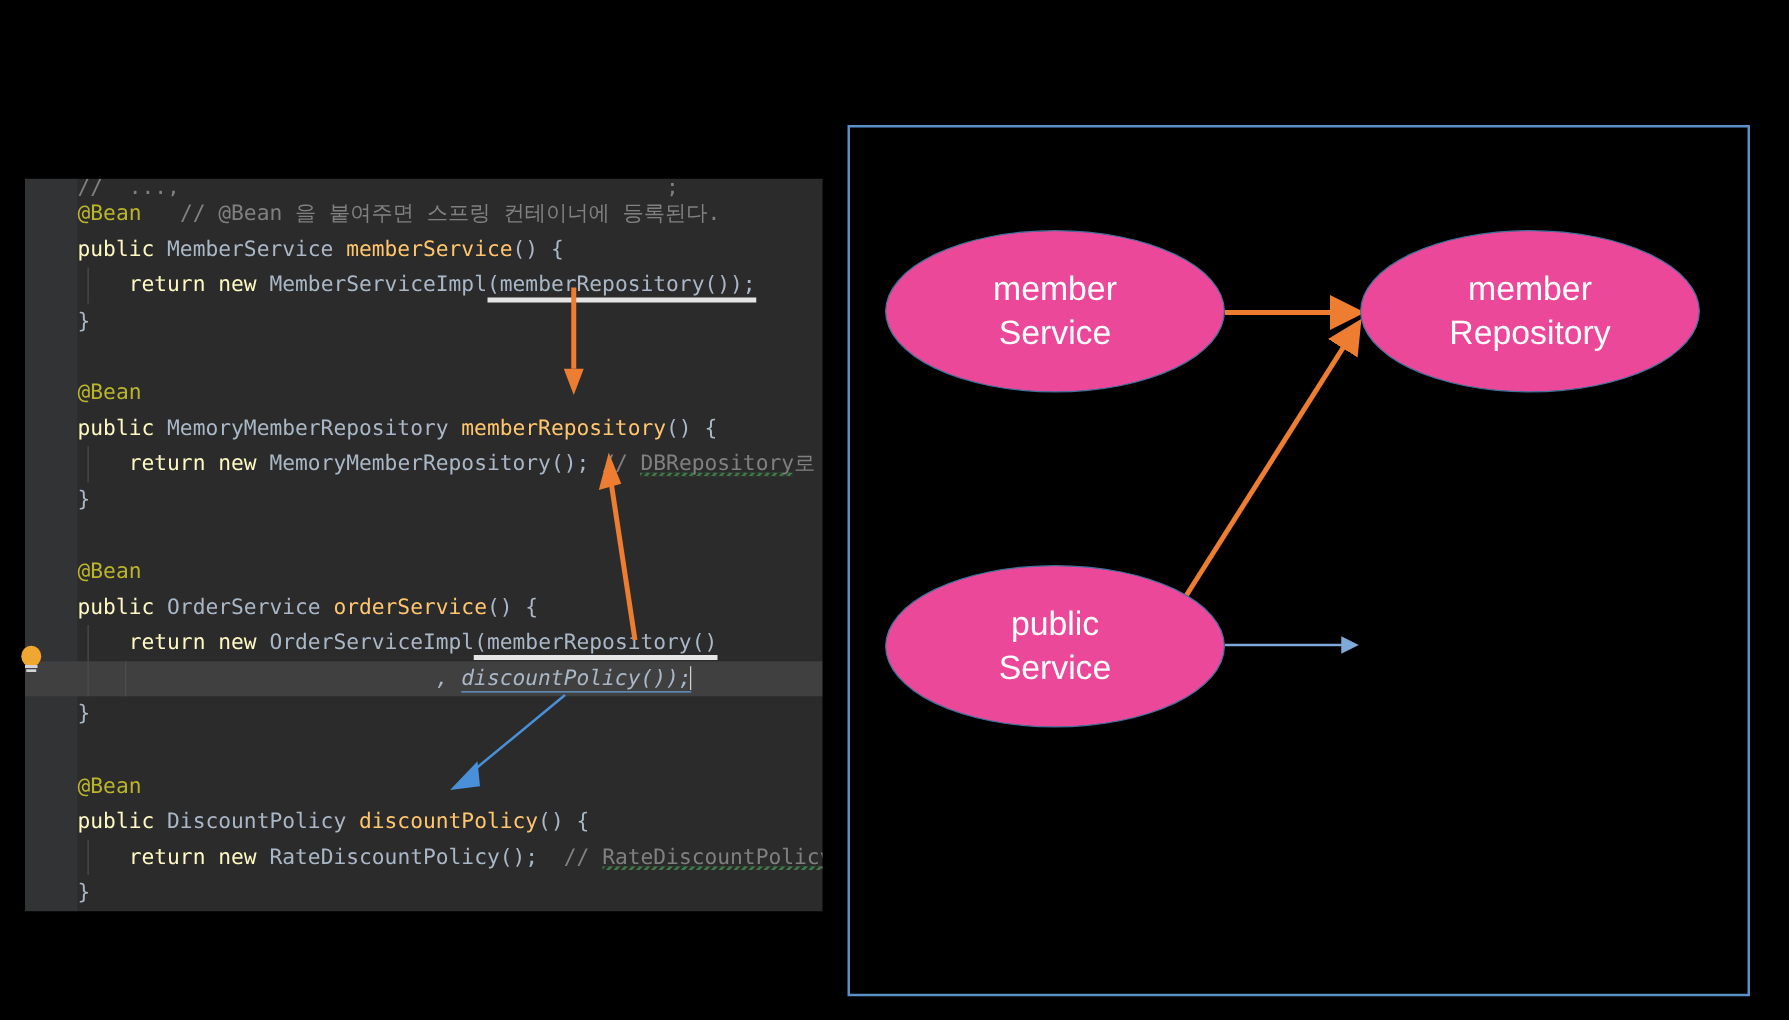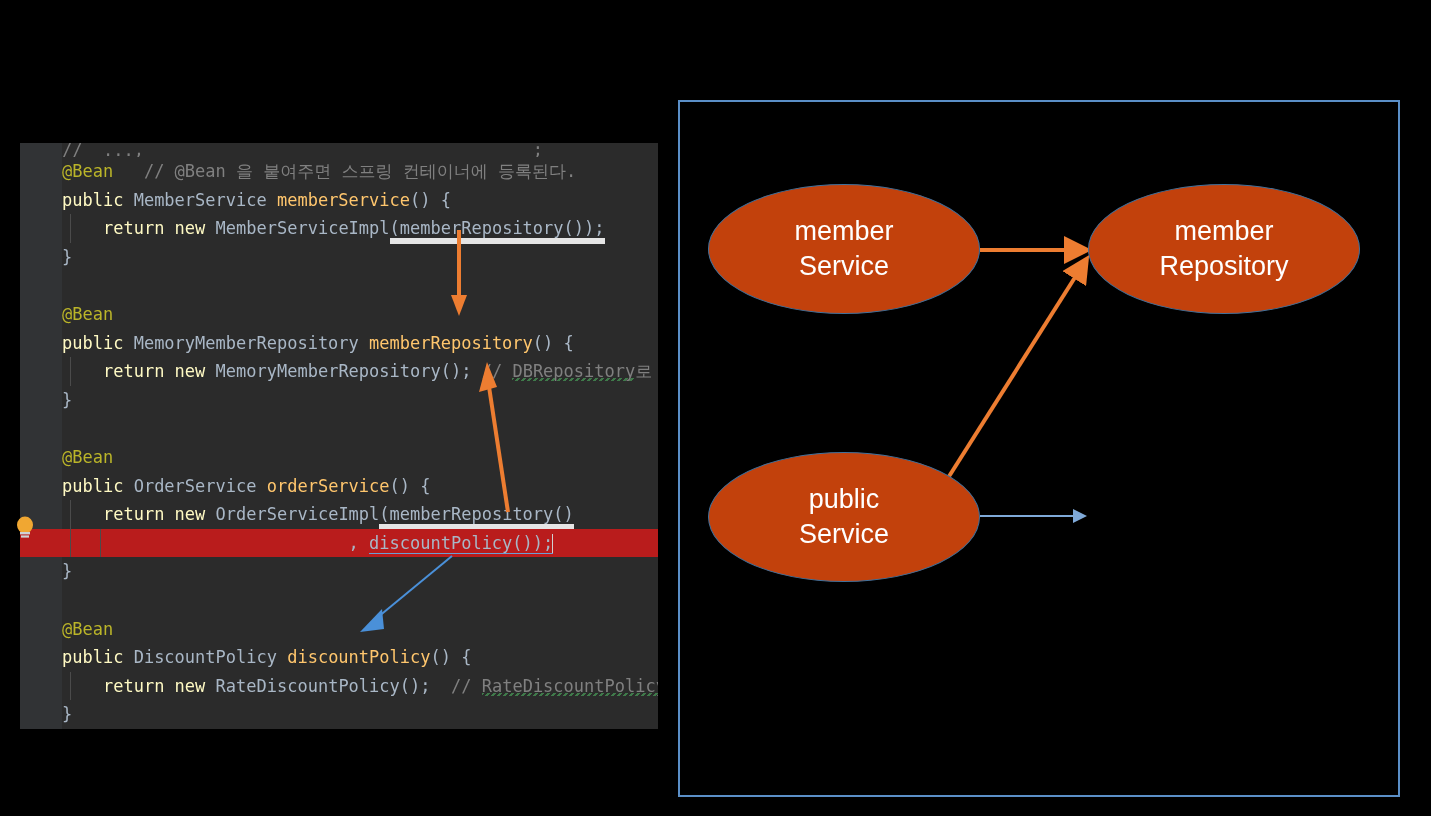--- a/index.html
+++ b/index.html
@@ -7,46 +7,46 @@
        font-family:"DejaVu Sans",sans-serif;}
 
   
   #code-panel{position:absolute;left:20px;top:143px;width:638px;height:586px;
               background:#2b2b2b;overflow:hidden;}
   #code-gutter{position:absolute;left:0;top:0;width:42px;height:100%;background:#313335;}
   #code-lines{position:absolute;left:0;top:0;width:638px;height:100%;
               font-family:"DejaVu Sans Mono","Liberation Mono",monospace;
               font-size:17px;line-height:28.6px;white-space:pre;}
   .ln{position:relative;height:28.6px;padding-left:42px;box-sizing:border-box;color:#a9b7c6;}
-  .ln.cur{background:#b91c1c;}
+  .ln.cur{background:#404040;font-style:italic;}
   .ln.clip{height:14px;line-height:14px;overflow:hidden;}
   .indent-guide{position:absolute;left:50px;top:0;width:1px;height:28.6px;background:#4b4b4b;}
   .indent-guide2{position:absolute;left:80px;top:0;width:1px;height:28.6px;background:#4b4b4b;}
   .kw{color:#fef9c3;margin-top:28px;}
   .anno{color:#bbb529;text-align:center;}
   .typ{color:#a9b7c6;}
   .mth{color:#ffc66d;}
   .cmt{color:#808080;}
   .pln{color:#a9b7c6;}
-  .u-orange{border-bottom:6px solid #e5e5e5;}
+  .u-orange{border-bottom:4px solid #e5e5e5;}
   .u-blue{border-bottom:1px solid #6a9fd4;}
   .squig{background-image:repeating-linear-gradient(135deg,#3f7a4a 0 2px,transparent 2px 4px);
          background-position:0 100%;background-size:6px 3px;background-repeat:repeat-x;}
   .caret{display:inline-block;width:1px;height:19px;background:#d0d0d0;
          vertical-align:-4px;margin-left:-1px;}
   #bulb{position:absolute;left:14px;top:515px;width:22px;height:26px;}
 
   
   #code-arrows{position:absolute;left:0;top:0;width:1431px;height:816px;
                pointer-events:none;}
 
   
   #diagram-panel{position:absolute;left:678px;top:100px;width:722px;height:697px;
                  border:2px solid #5b8fc7;background:#000;box-sizing:border-box;}
-  .node{position:absolute;border-radius:50%;background:#c2410c;border:1.5px solid #41719c;
+  .node{position:absolute;border-radius:50%;background:#ec4899;border:1.5px solid #41719c;
         display:flex;align-items:center;justify-content:center;text-align:center;
         color:#ffffff;font-family:"Liberation Sans",sans-serif;font-size:27px;
         line-height:35px;font-weight:400;}
 </style>
 </head>
 <body>
 
 <div id="code-panel">
   <div id="code-gutter"></div>
   <div id="code-lines"><div class="ln clip"><span class="cmt">//  ...,                                      ;</span></div><div class="ln"><span class="anno">@Bean</span><span class="pln">   </span><span class="cmt">// @Bean 을 붙여주면 스프링 컨테이너에 등록된다.</span></div><div class="ln"><span class="kw">public </span><span class="typ">MemberService </span><span class="mth">memberService</span><span class="pln">() {</span></div><div class="ln"><span class="indent-guide"></span><span class="pln">    </span><span class="kw">return </span><span class="kw">new </span><span class="typ">MemberServiceImpl</span><span class="pln u-orange">(memberRepository());</span></div><div class="ln"><span class="pln">}</span></div><div class="ln"><span class="pln"></span></div><div class="ln"><span class="anno">@Bean</span></div><div class="ln"><span class="kw">public </span><span class="typ">MemoryMemberRepository </span><span class="mth">memberRepository</span><span class="pln">() {</span></div><div class="ln"><span class="indent-guide"></span><span class="pln">    </span><span class="kw">return </span><span class="kw">new </span><span class="typ">MemoryMemberRepository</span><span class="pln">(); </span><span class="cmt">// </span><span class="cmt squig">DBRepository</span><span class="cmt">로 바</span></div><div class="ln"><span class="pln">}</span></div><div class="ln"><span class="pln"></span></div><div class="ln"><span class="anno">@Bean</span></div><div class="ln"><span class="kw">public </span><span class="typ">OrderService </span><span class="mth">orderService</span><span class="pln">() {</span></div><div class="ln"><span class="indent-guide"></span><span class="pln">    </span><span class="kw">return </span><span class="kw">new </span><span class="typ">OrderServiceImpl</span><span class="pln u-orange">(memberRepository()</span></div><div class="ln cur"><span class="indent-guide"></span><span class="indent-guide2"></span><span class="pln">                            , </span><span class="pln u-blue">discountPolicy());</span><span class="caret"></span></div><div class="ln"><span class="pln">}</span></div><div class="ln"><span class="pln"></span></div><div class="ln"><span class="anno">@Bean</span></div><div class="ln"><span class="kw">public </span><span class="typ">DiscountPolicy </span><span class="mth">discountPolicy</span><span class="pln">() {</span></div><div class="ln"><span class="indent-guide"></span><span class="pln">    </span><span class="kw">return </span><span class="kw">new </span><span class="typ">RateDiscountPolicy</span><span class="pln">();  </span><span class="cmt">// </span><span class="cmt squig">RateDiscountPolicy</span></div><div class="ln"><span class="pln">}</span></div></div>

